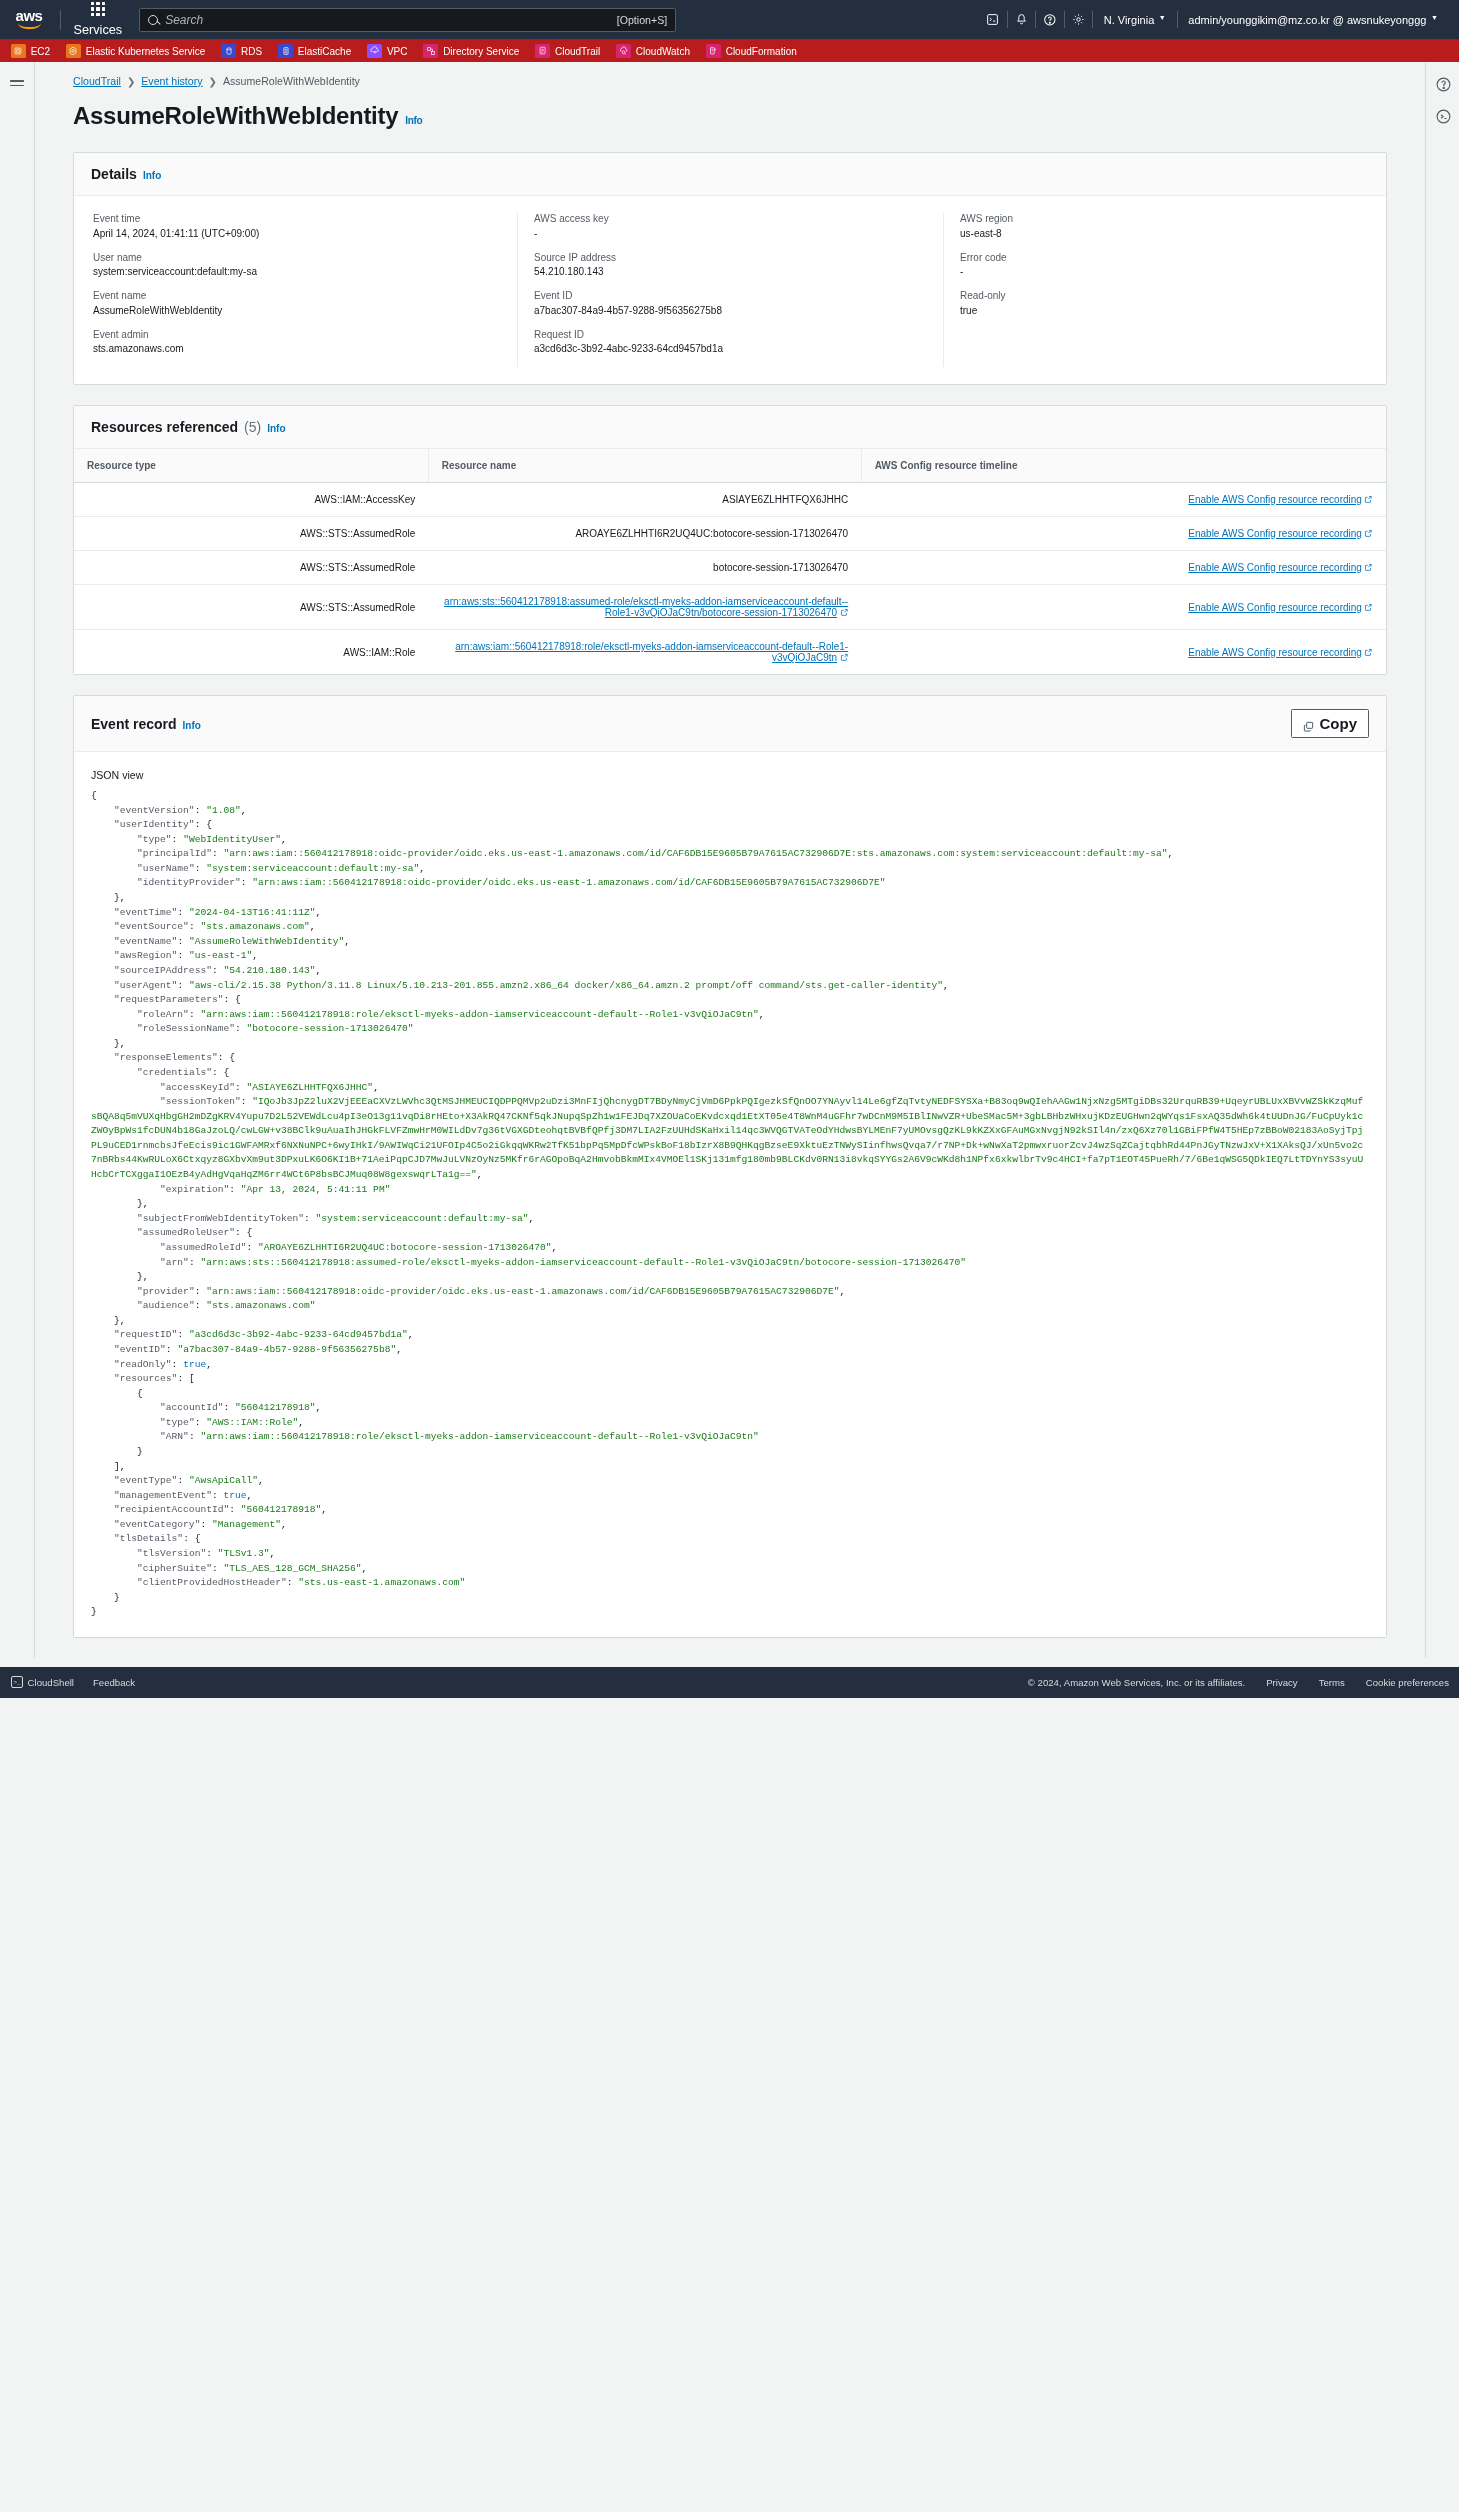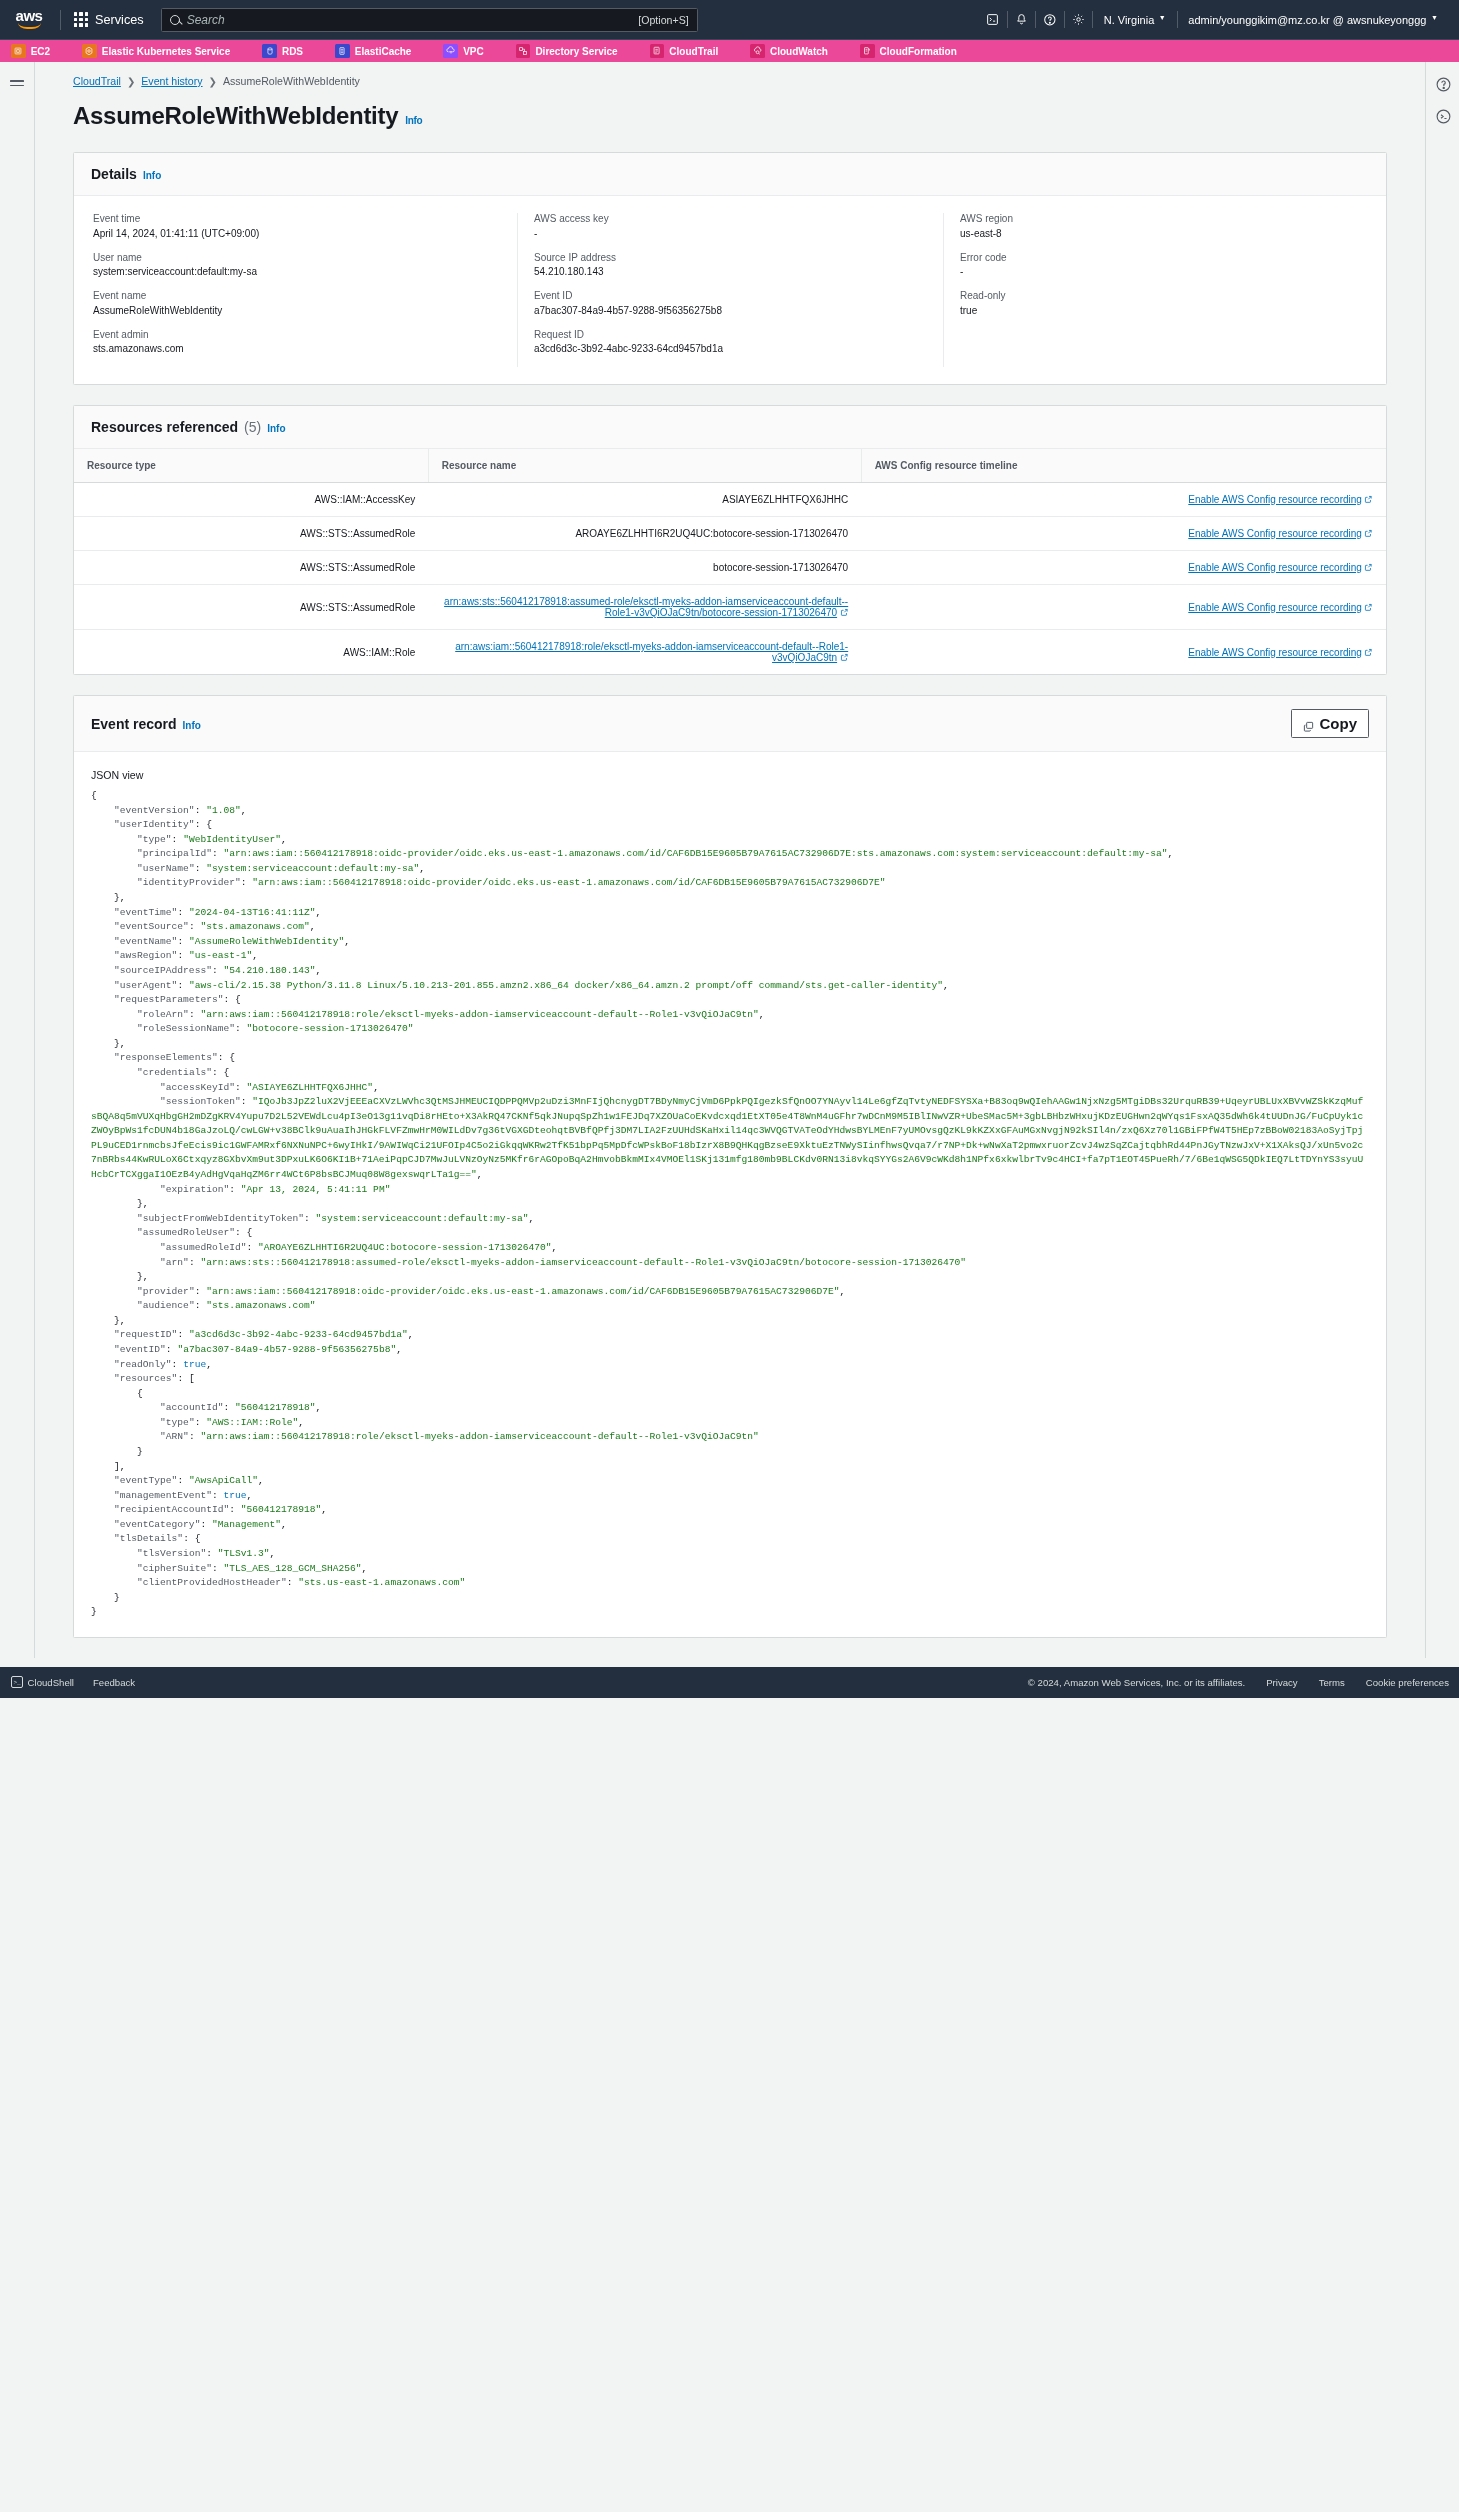--- a/index.html
+++ b/index.html
@@ -34,21 +34,21 @@
     width: 23px; height: 6px;
     border-bottom: 2.5px solid #ff9900;
     border-radius: 0 0 40% 40% / 0 0 100% 100%;
     margin-top: 0.5px;
   }
   .nav-divider {
     width: 0.5px; height: 20px; background: #525c68; margin: 0 6px;
   }
   .services-btn {
     display: flex; align-items: center; gap: 7px;
-    color: #fff; font-size: 12.7px; padding: 0 7px; cursor: pointer;
+    color: #fff; font-size: 12.7px; padding: 0 7px; cursor: pointer; flex-direction: column;
   }
   .grid-icon {
     display: grid; grid-template-columns: repeat(3, 3.5px);
     grid-template-rows: repeat(3, 3.5px); gap: 2px;
   }
   .grid-icon i { background: #fff; width: 3.5px; height: 3.5px; border-radius: 0.5px; display:block; }
   .search-wrap {
     flex: 0 0 auto;
     width: 537px;
     margin-left: 10px;
@@ -86,22 +86,22 @@
   }
   .sep { width: 0.5px; height: 17px; background: #525c68; }
   .region-btn, .account-btn {
     color: #fff; font-size: 11px; padding: 0 11px; cursor: pointer;
     display: flex; gap: 4.6px; white-space: nowrap;
   }
   .caret { font-size: 7px; }
 
   
   .servicebar {
-    height: 23px; background: #ec4899; display: flex; align-items: center;
-    padding: 0 11px; gap: 16px; border-top: 0.5px solid #37475a; font-weight: bold;
+    height: 23px; background: #b91c1c; display: flex; align-items: center;
+    padding: 0 11px; gap: 0; border-top: 0.5px solid #37475a;
   }
   .svc {
     display: flex; align-items: center; gap: 5px; color: #fff;
     font-size: 10px; padding: 0 9px 0 0; margin-right: 7px;
     cursor: pointer; white-space: nowrap;
   }
   .svc-ico {
     width: 14.7px; height: 14.7px; border-radius: 1.5px; flex: 0 0 auto;
     display:flex; align-items:center; justify-content:center;
     font-size: 7.6px; color: #fff; font-weight: bold;

